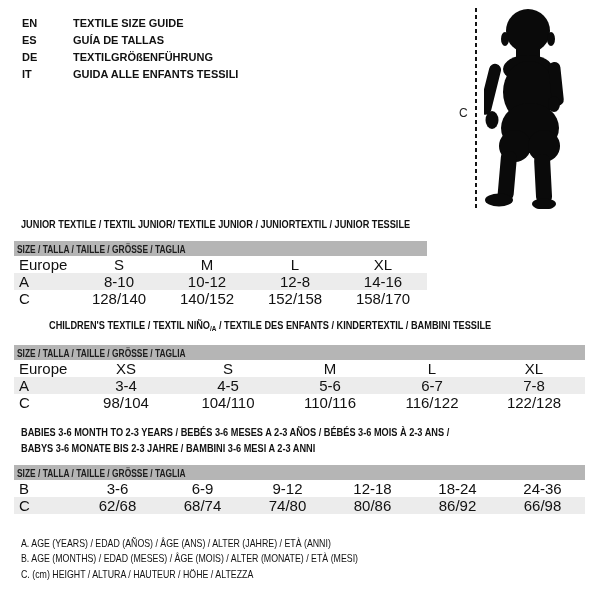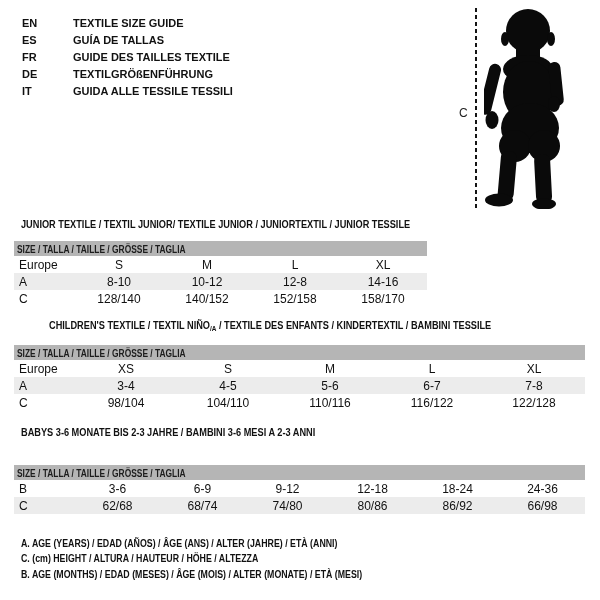--- a/index.html
+++ b/index.html
@@ -15,53 +15,49 @@
   .lang-code{width:36px;}
   .lang-label{white-space:nowrap;}
   
   .cond{display:inline-block;transform:scaleX(0.8);transform-origin:0 50%;white-space:nowrap;}
   .sec-title{font-size:11.5px;font-weight:bold;line-height:16px;}
   .sub{font-size:8px;vertical-align:-2px;}
   
   .tbl{position:absolute;}
   .tbl-head{height:15px;background:var(--header-bar,#b5b5b5);display:flex;align-items:center;
             padding-left:3px;font-size:10.5px;font-weight:bold;color:#1d1d1d;}
-  .tr{display:flex;height:17px;align-items:center;font-size:12px;}
+  .tr{display:flex;height:17px;align-items:center;font-size:15px;}
   .tr.alt{background:var(--row-alt,#ececec);}
   .td{flex:1;text-align:center;white-space:nowrap;}
   .td.lbl{flex:0 0 56px;text-align:left;padding-left:5px;}
   
   .dash-line{width:2px;background:repeating-linear-gradient(to bottom,#141414 0 4px,transparent 4px 7px);}
   .measure-c{font-size:12px;color:#222;}
   
-  .foot-line{font-size:11px;font-weight:bold;line-height:15.4px;}
+  .foot-line{font-size:11px;font-weight:normal;line-height:15.4px;}
 </style>
 </head>
 <body style="--header-bar: #b5b5b5; --row-alt: #ececec;">
 
 <div class="abs" style="left:22px;top:15px;">
   <div class="lang-row">
     <span class="lang-code">EN</span>
     <span class="lang-label">TEXTILE SIZE GUIDE</span>
   </div>
   <div class="lang-row">
     <span class="lang-code">ES</span>
     <span class="lang-label">GUÍA DE TALLAS</span>
   </div>
   <div class="lang-row">
-    <span class="lang-code">FR</span>
-    <span class="lang-label">GUIDE DES TAILLES TEXTILE</span>
-  </div>
-  <div class="lang-row">
     <span class="lang-code">DE</span>
     <span class="lang-label">TEXTILGRÖßENFÜHRUNG</span>
   </div>
   <div class="lang-row">
     <span class="lang-code">IT</span>
-    <span class="lang-label">GUIDA ALLE TESSILE TESSILI</span>
+    <span class="lang-label">GUIDA ALLE ENFANTS TESSILI</span>
   </div>
 </div>
 
 <div class="abs dash-line" style="left:475px;top:8px;height:201px;"></div>
 <div class="abs measure-c" style="left:459px;top:106px;">C</div>
 
 <svg class="abs" style="left:484px;top:6px;" width="90" height="203" viewBox="0 0 90 203" aria-hidden="true">
   <g fill="#0a0a0a">
 
     <ellipse cx="44" cy="25" rx="22" ry="22"></ellipse>
@@ -147,20 +143,21 @@
     <div class="td lbl">C</div>
     <div class="td">98/104</div>
     <div class="td">104/110</div>
     <div class="td">110/116</div>
     <div class="td">116/122</div>
     <div class="td">122/128</div>
   </div>
 </div>
 
 <div class="abs sec-title" style="left:21px;top:424px;">
+  <div><span class="cond">BABIES 3-6 MONTH TO 2-3 YEARS / BEBÉS 3-6 MESES A 2-3 AÑOS / BÉBÉS 3-6 MOIS À 2-3 ANS /</span></div>
   <div><span class="cond">BABYS 3-6 MONATE BIS 2-3 JAHRE / BAMBINI 3-6 MESI A 2-3 ANNI</span></div>
 </div>
 <div class="tbl" style="left:14px;top:465px;width:571px;">
   <div class="tbl-head">
     <span class="cond">SIZE / TALLA / TAILLE / GRÖSSE / TAGLIA</span>
   </div>
   <div class="tr">
     <div class="td lbl">B</div>
     <div class="td">3-6</div>
     <div class="td">6-9</div>
@@ -175,15 +172,15 @@
     <div class="td">68/74</div>
     <div class="td">74/80</div>
     <div class="td">80/86</div>
     <div class="td">86/92</div>
     <div class="td">66/98</div>
   </div>
 </div>
 
 <div class="abs" style="left:21px;top:536px;">
   <div class="foot-line"><span class="cond">A. AGE (YEARS) / EDAD (AÑOS) / ÂGE (ANS) / ALTER (JAHRE) / ETÀ (ANNI)</span></div>
+  <div class="foot-line"><span class="cond">B. AGE (MONTHS) / EDAD (MESES) / ÂGE (MOIS) / ALTER (MONATE) / ETÀ (MESI)</span></div>
   <div class="foot-line"><span class="cond">C. (cm) HEIGHT / ALTURA / HAUTEUR / HÖHE / ALTEZZA</span></div>
-  <div class="foot-line"><span class="cond">B. AGE (MONTHS) / EDAD (MESES) / ÂGE (MOIS) / ALTER (MONATE) / ETÀ (MESI)</span></div>
 </div>
 
 </body></html>

